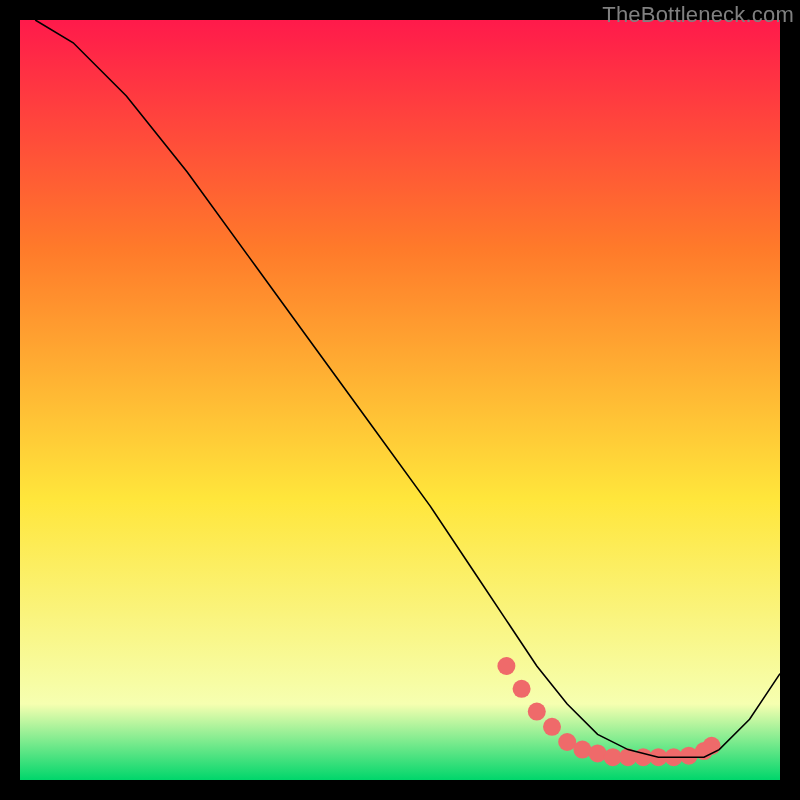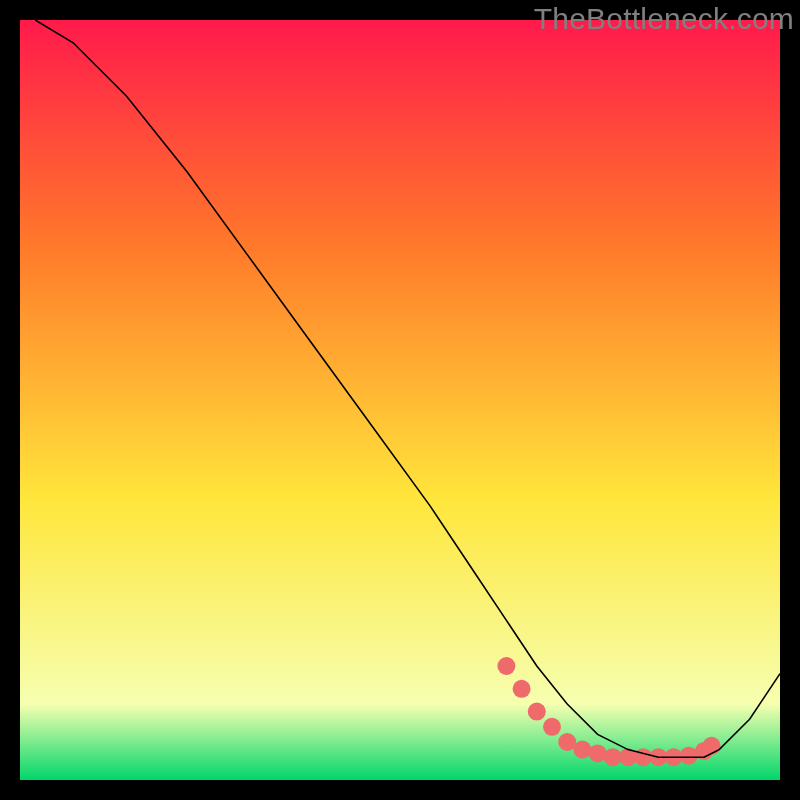--- a/index.html
+++ b/index.html
@@ -15,21 +15,21 @@
     position: relative;
     width: 800px;
     height: 800px;
     background: #000;
   }
   .watermark {
     position: absolute;
     top: 2px;
     right: 6px;
     color: #808080;
-    font-size: 30px;
+    font-size: 22px;
     font-weight: 400;
     letter-spacing: 0.2px;
     z-index: 10;
   }
   .plot-wrap {
     position: absolute;
     left: 20px;
     top: 20px;
     width: 760px;
     height: 760px;

